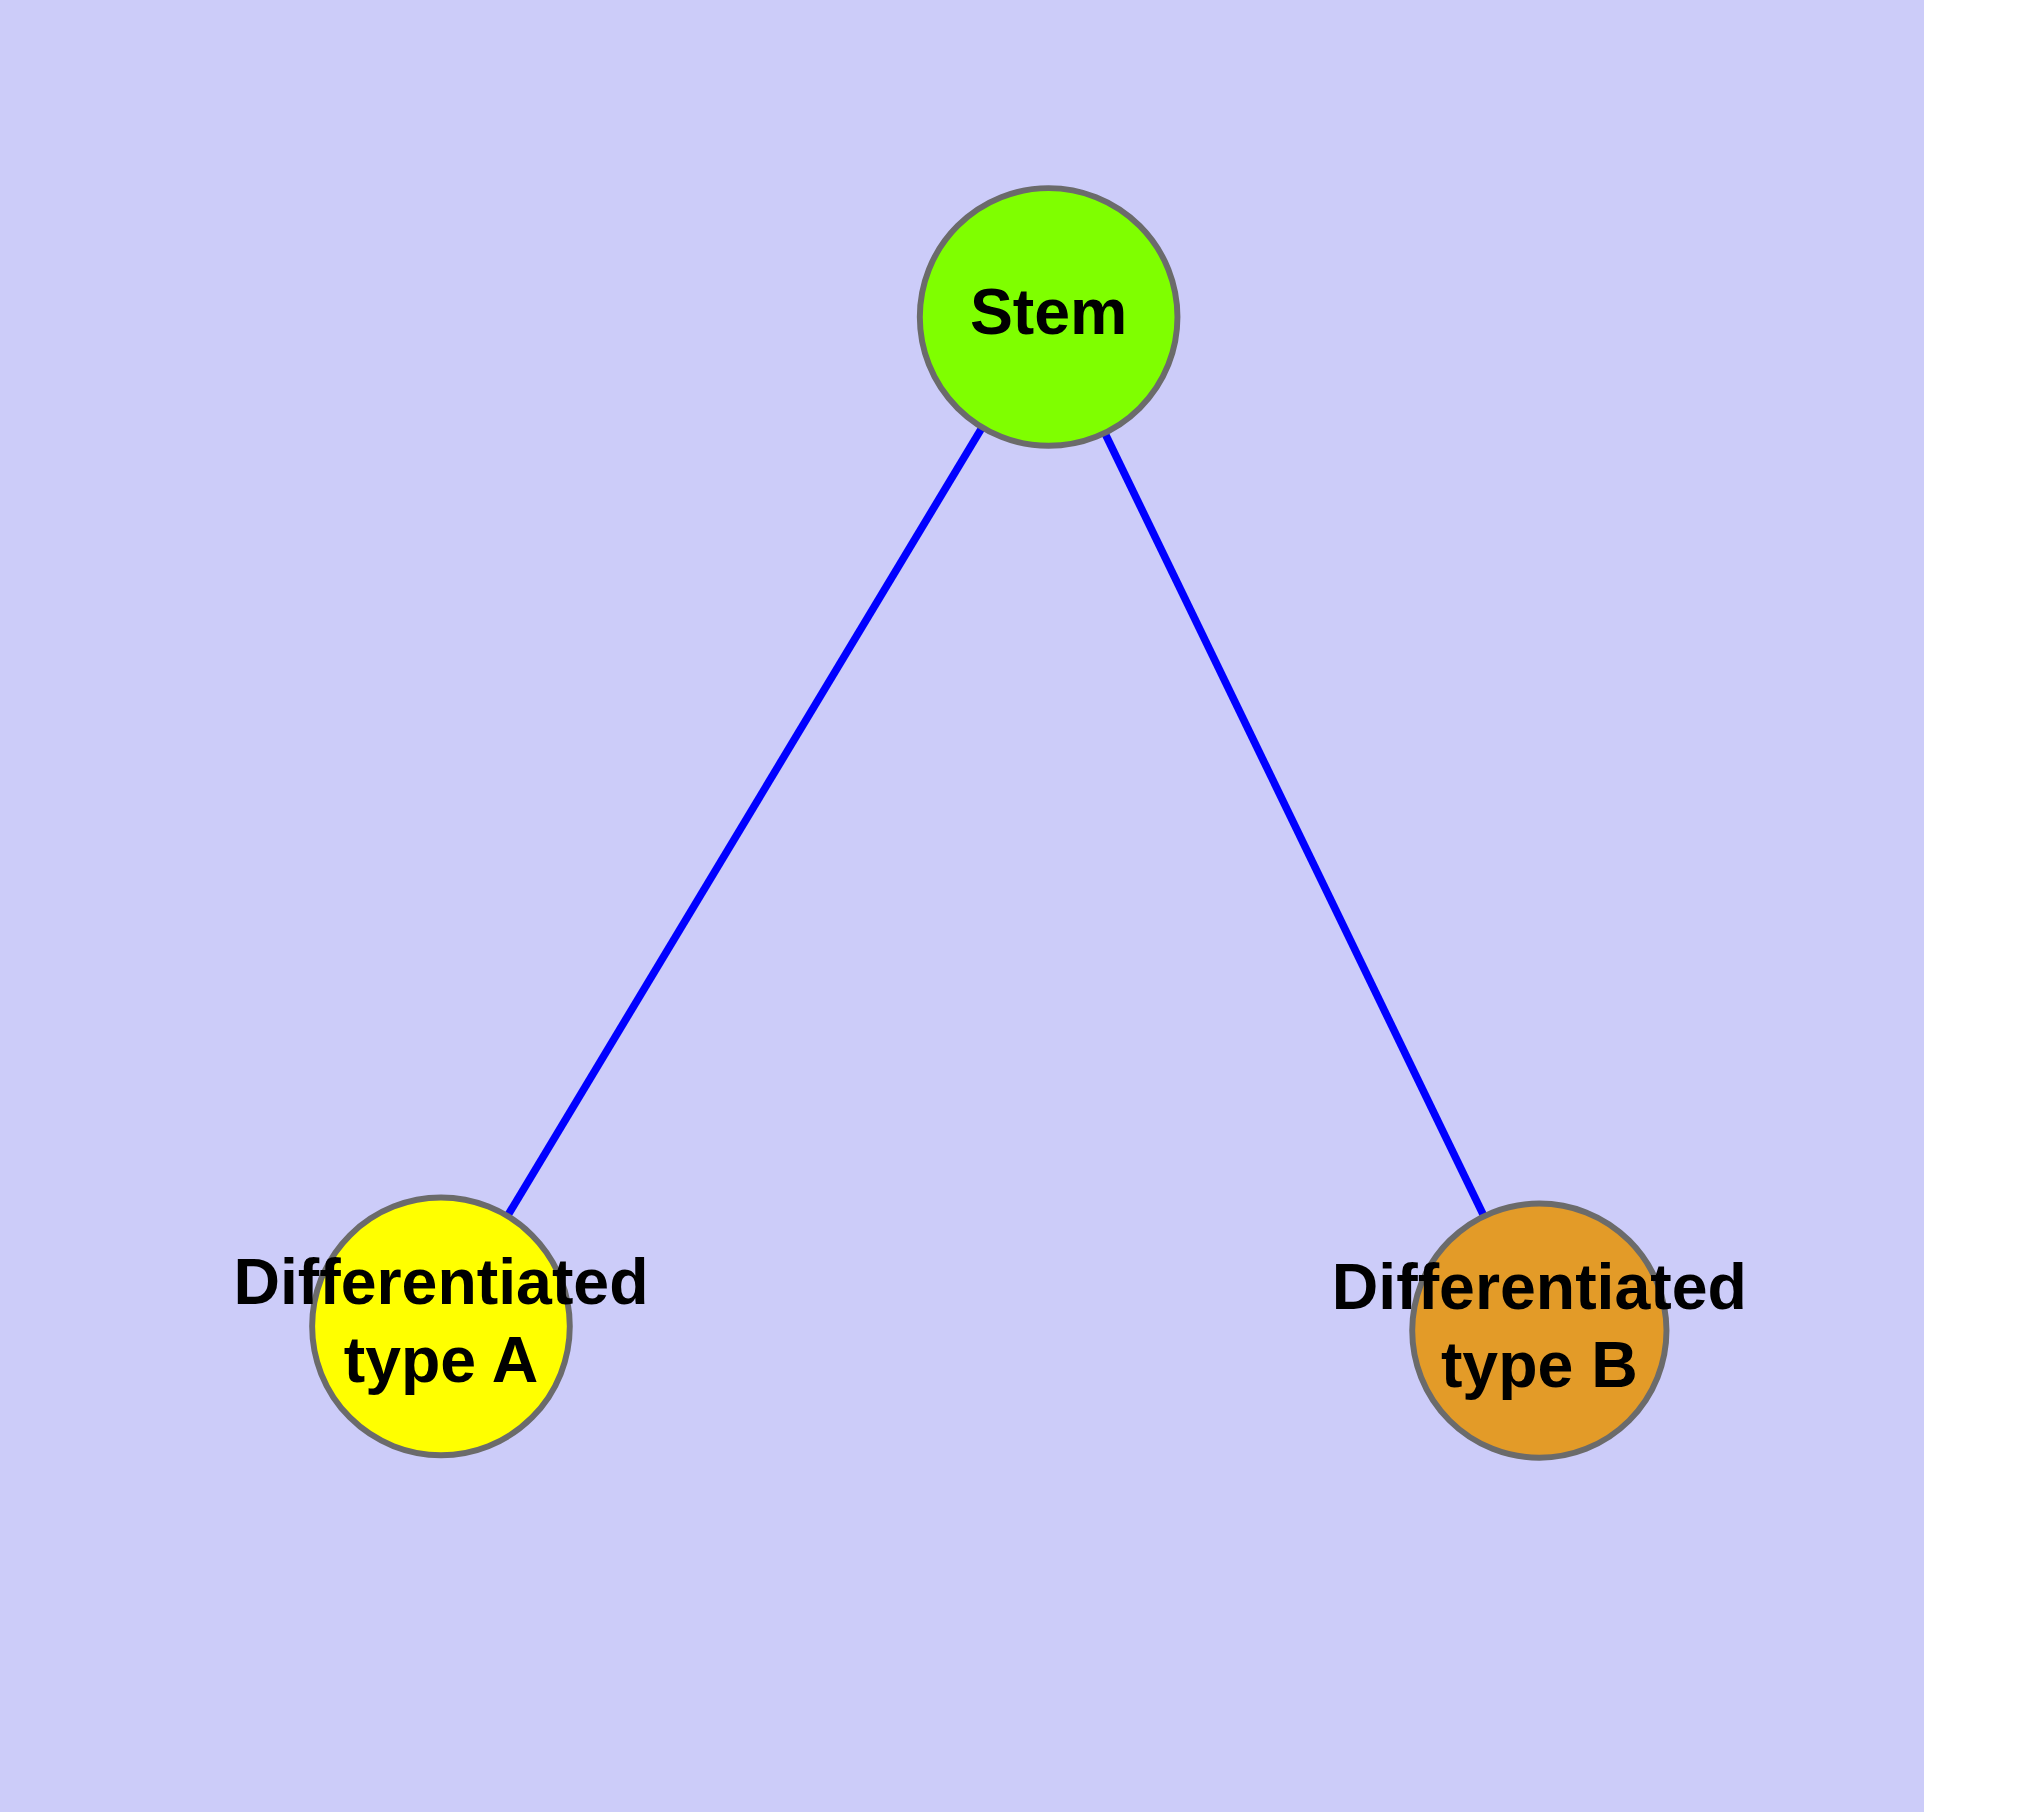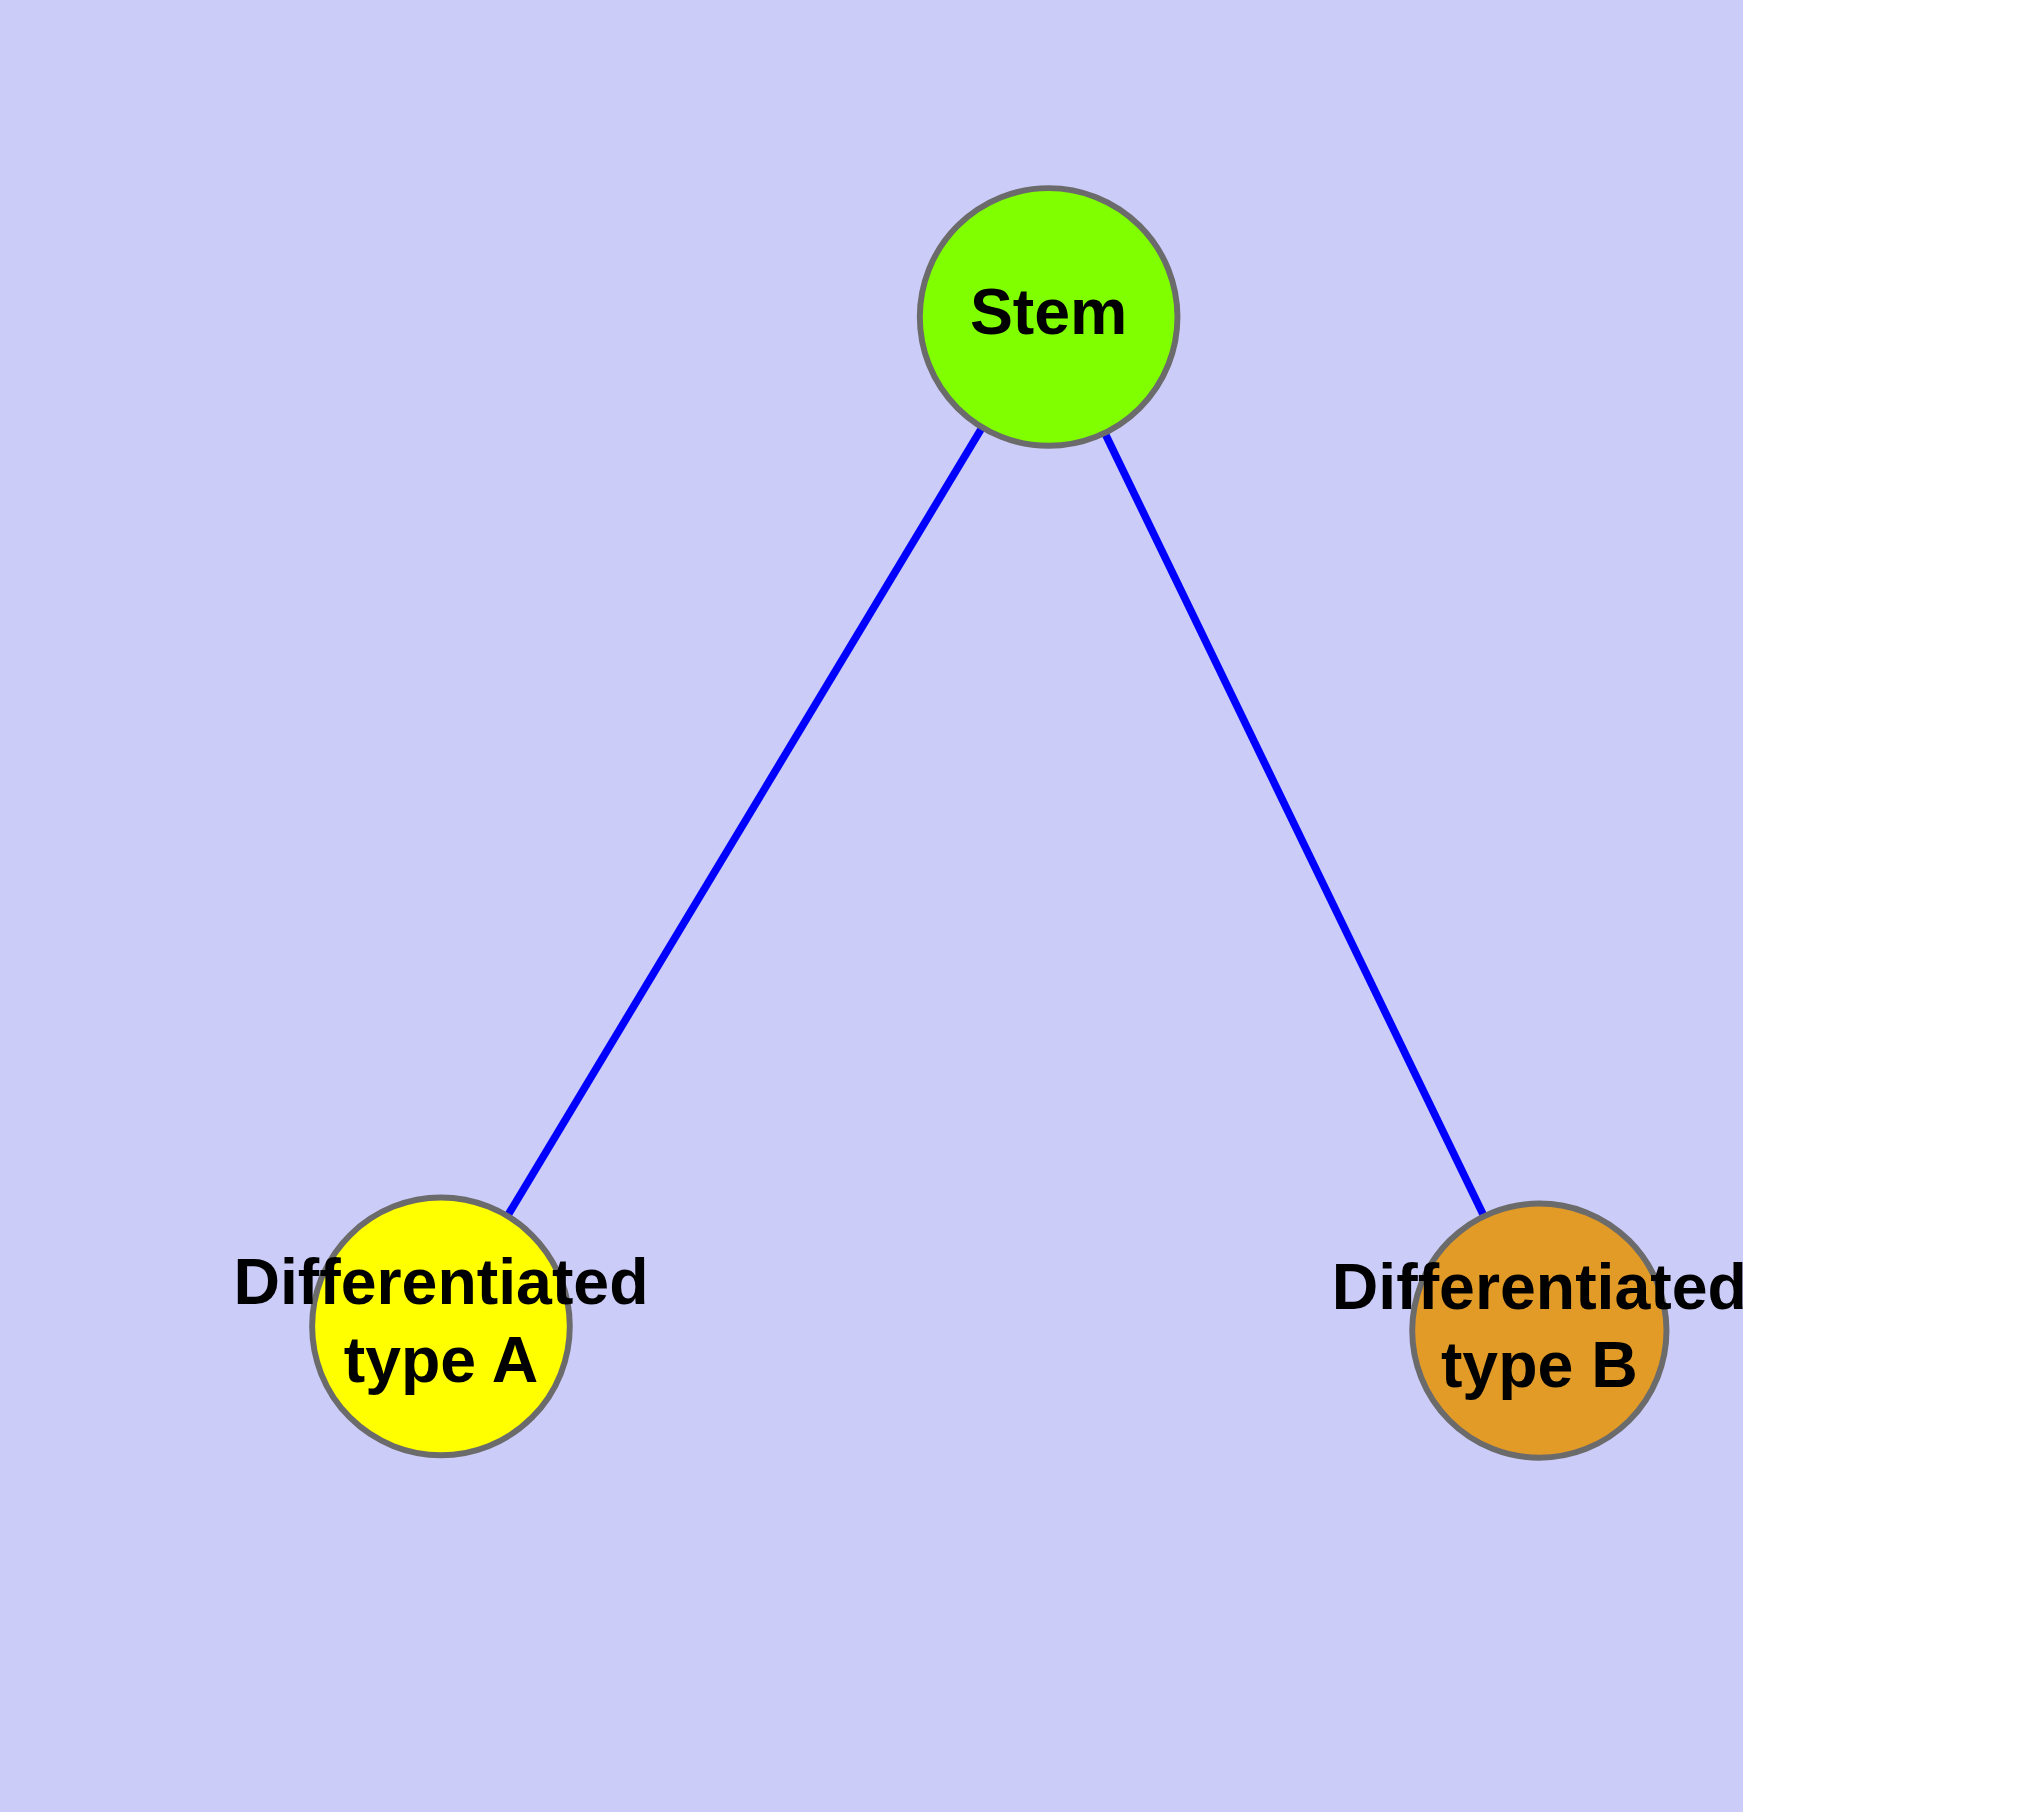--- a/index.html
+++ b/index.html
@@ -8,21 +8,21 @@
     padding: 0;
   }
   body {
     width: 2021px;
     height: 1812px;
     overflow: hidden;
     font-family: "Liberation Sans", sans-serif;
   }
   #graph-canvas {
     position: relative;
-    width: 1743px;
+    width: 1924px;
     height: 1812px;
     background: #ccccf9;
   }
   #graph-svg {
     position: absolute;
     inset: 0;
     width: 2021px;
     height: 1812px;
     display: block;
   }

